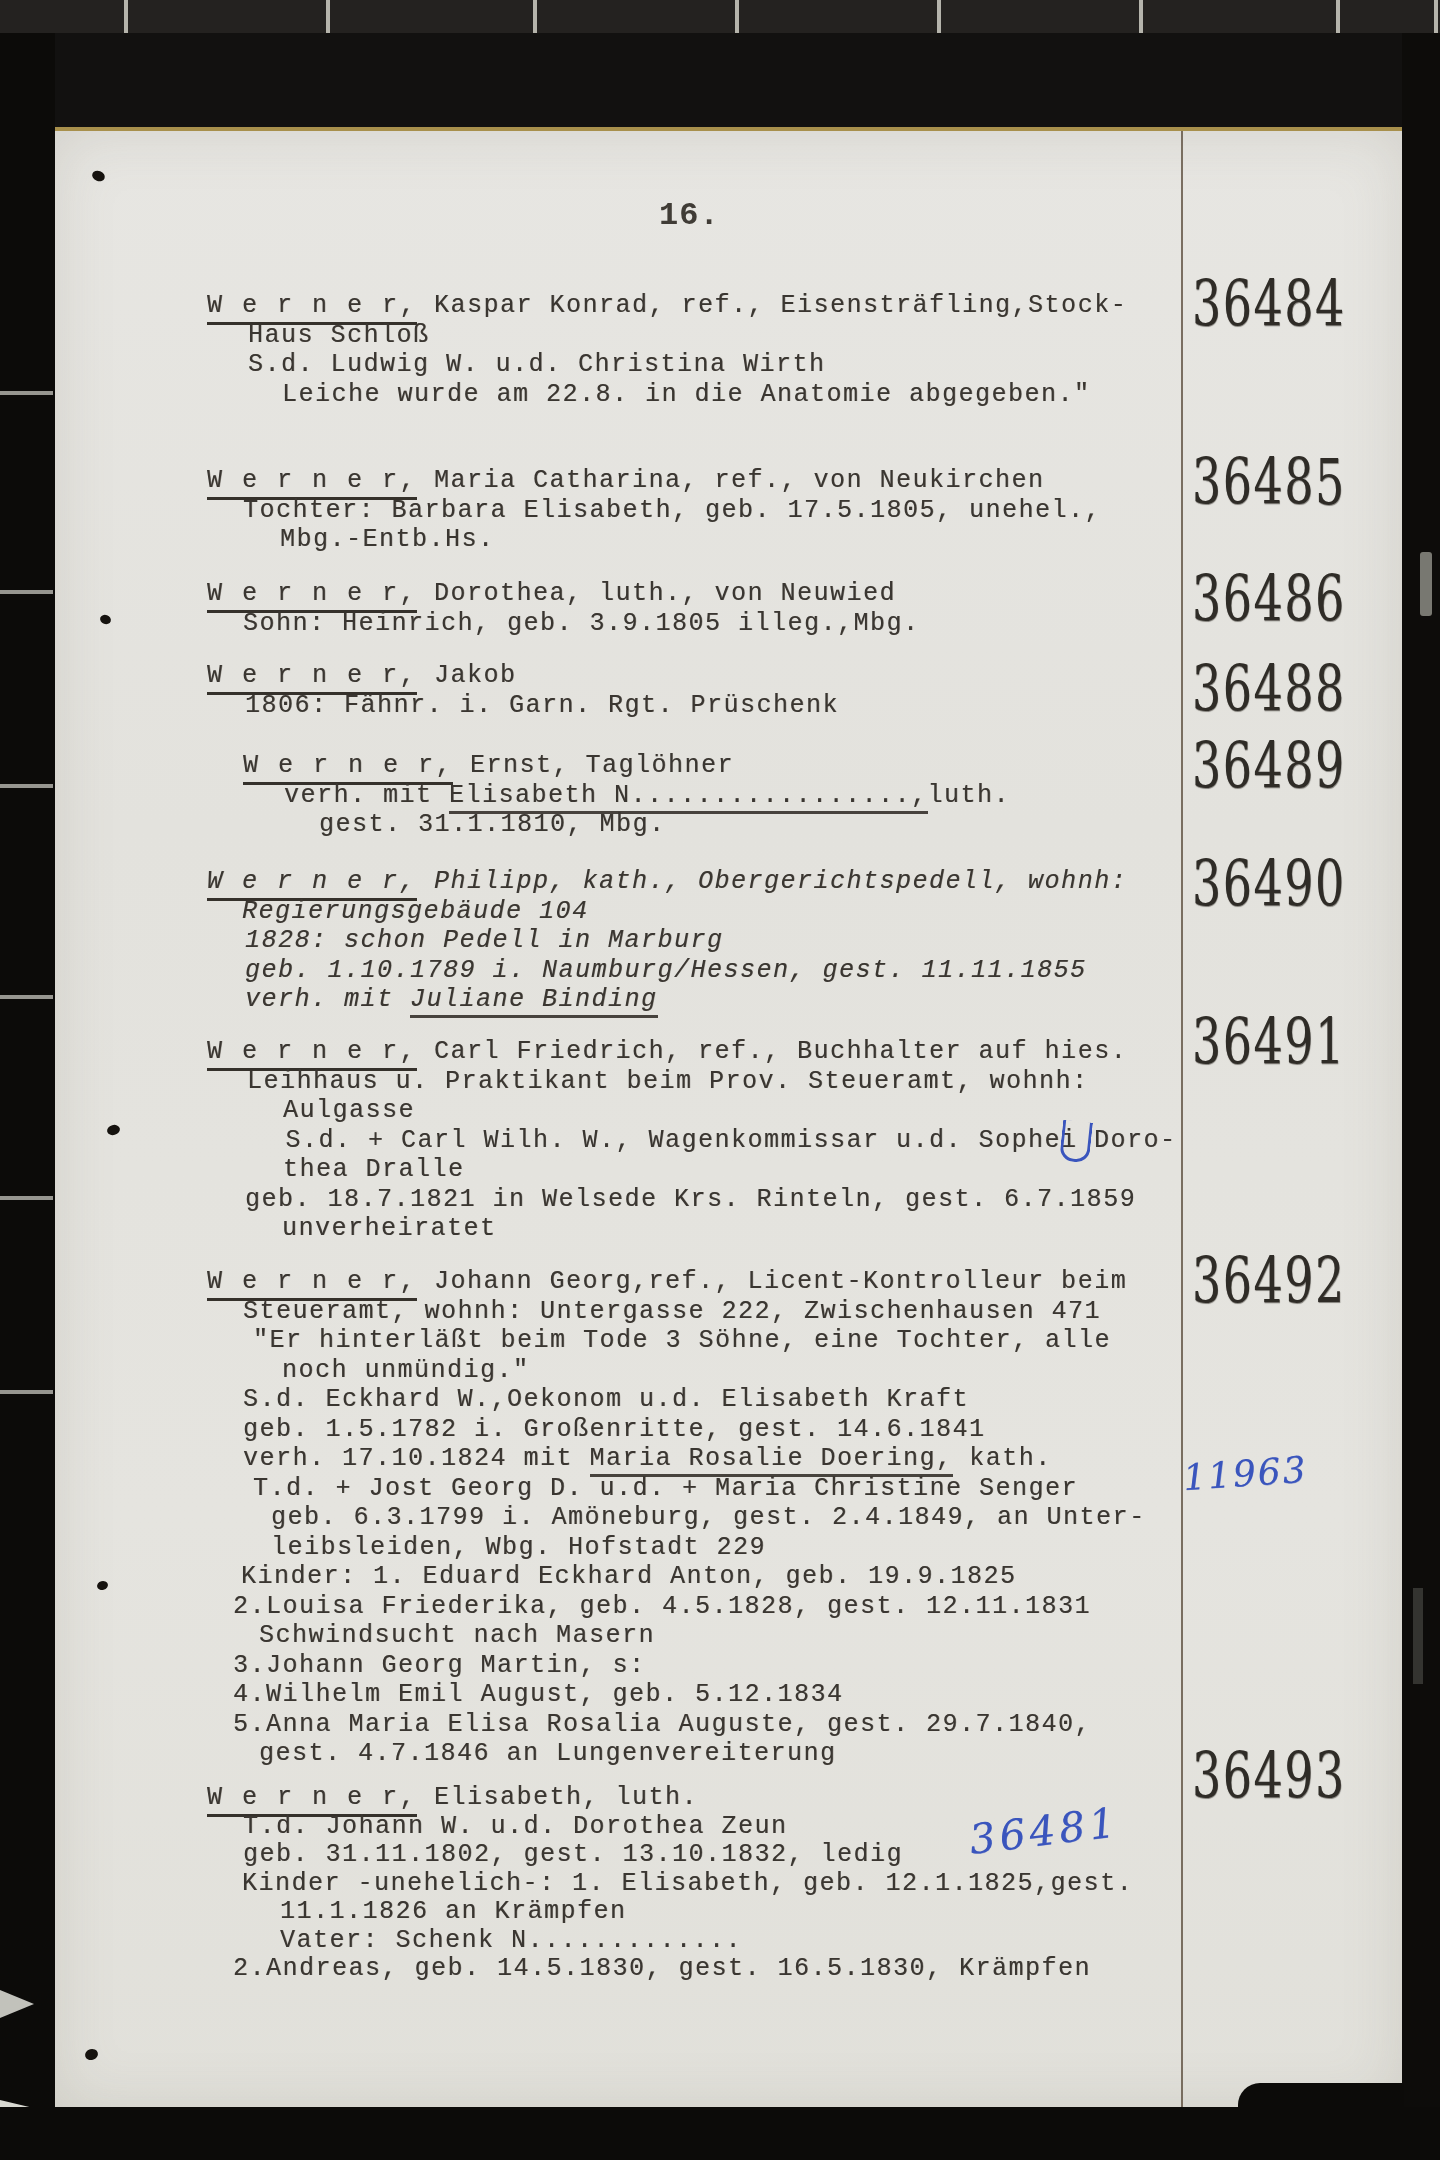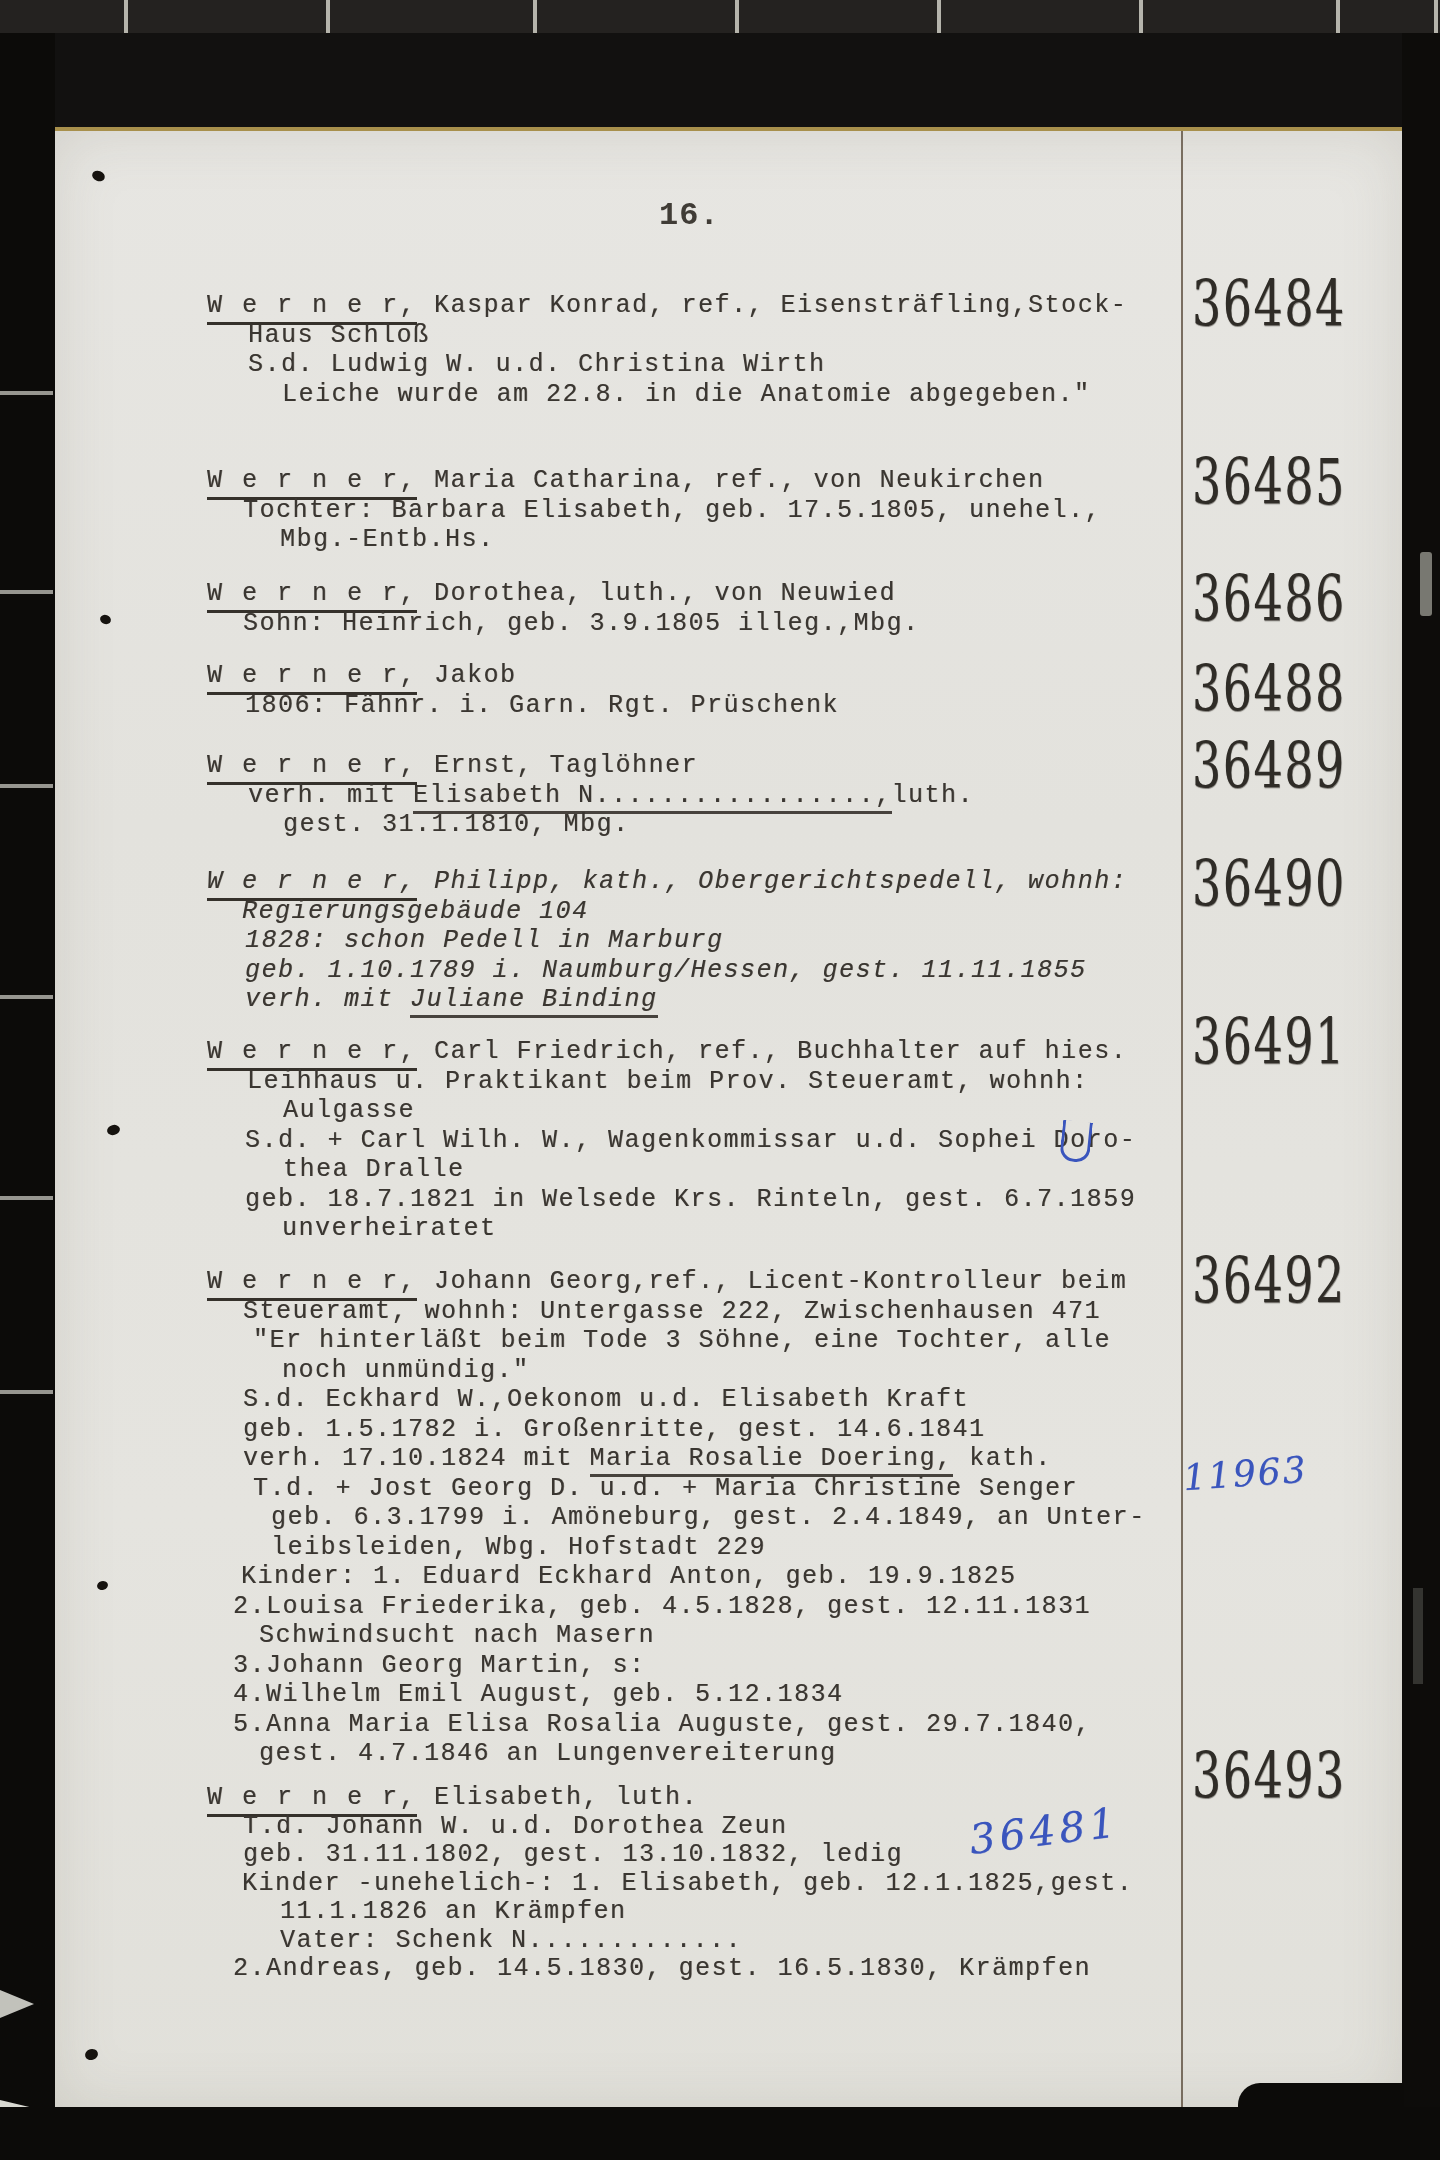--- a/index.html
+++ b/index.html
@@ -72,37 +72,37 @@
           <div class="line" style="padding-left: 73px;"><span>Mbg.-Entb.Hs.</span></div>
         </div>
         <div class="entry" style="top: 448px;">
           <div class="line"><span class="surname">W e r n e r,</span><span>Dorothea, luth., von Neuwied</span></div>
           <div class="line" style="padding-left: 36px;"><span>Sohn: Heinrich, geb. 3.9.1805 illeg.,Mbg.</span></div>
         </div>
         <div class="entry" style="top: 530px;">
           <div class="line"><span class="surname">W e r n e r,</span><span>Jakob</span></div>
           <div class="line" style="padding-left: 38px;"><span>1806: Fähnr. i. Garn. Rgt. Prüschenk</span></div>
         </div>
-        <div class="entry" style="top: 620px;">
+        <div class="entry" style="top: 620px; margin-left: 36px;">
           <div class="line"><span class="surname">W e r n e r,</span><span>Ernst, Taglöhner</span></div>
           <div class="line" style="padding-left: 41px;"><span>verh. mit </span><span class="useg">Elisabeth N.................,</span><span>luth.</span></div>
           <div class="line" style="padding-left: 76px;"><span>gest. 31.1.1810, Mbg.</span></div>
         </div>
         <div class="entry" style="top: 736px; font-style: italic;">
           <div class="line"><span class="surname">W e r n e r,</span><span>Philipp, kath., Obergerichtspedell, wohnh:</span></div>
           <div class="line" style="padding-left: 35px;"><span>Regierungsgebäude 104</span></div>
           <div class="line" style="padding-left: 38px;"><span>1828: schon Pedell in Marburg</span></div>
           <div class="line" style="padding-left: 38px;"><span>geb. 1.10.1789 i. Naumburg/Hessen, gest. 11.11.1855</span></div>
           <div class="line" style="padding-left: 38px;"><span>verh. mit </span><span class="useg">Juliane Binding</span></div>
         </div>
         <div class="entry" style="top: 906px;">
           <div class="line"><span class="surname">W e r n e r,</span><span>Carl Friedrich, ref., Buchhalter auf hies.</span></div>
           <div class="line" style="padding-left: 40px;"><span>Leihhaus u. Praktikant beim Prov. Steueramt, wohnh:</span></div>
           <div class="line" style="padding-left: 76px;"><span>Aulgasse</span></div>
-          <div class="line" style="padding-left: 38px;"><span>S.d. + Carl Wilh. W., Wagenkommissar u.d. Sophei Doro-</span></div>
+          <div class="line" style="padding-left: 38px; text-align: center;"><span>S.d. + Carl Wilh. W., Wagenkommissar u.d. Sophei Doro-</span></div>
           <div class="line" style="padding-left: 76px;"><span>thea Dralle</span></div>
           <div class="line" style="padding-left: 38px;"><span>geb. 18.7.1821 in Welsede Krs. Rinteln, gest. 6.7.1859</span></div>
           <div class="line" style="padding-left: 75px;"><span>unverheiratet</span></div>
         </div>
         <div class="entry" style="top: 1136px;">
           <div class="line"><span class="surname">W e r n e r,</span><span>Johann Georg,ref., Licent-Kontrolleur beim</span></div>
           <div class="line" style="padding-left: 36px;"><span>Steueramt, wohnh: Untergasse 222, Zwischenhausen 471</span></div>
           <div class="line" style="padding-left: 46px;"><span>"Er hinterläßt beim Tode 3 Söhne, eine Tochter, alle</span></div>
           <div class="line" style="padding-left: 75px;"><span>noch unmündig."</span></div>
           <div class="line" style="padding-left: 36px;"><span>S.d. Eckhard W.,Oekonom u.d. Elisabeth Kraft</span></div>

